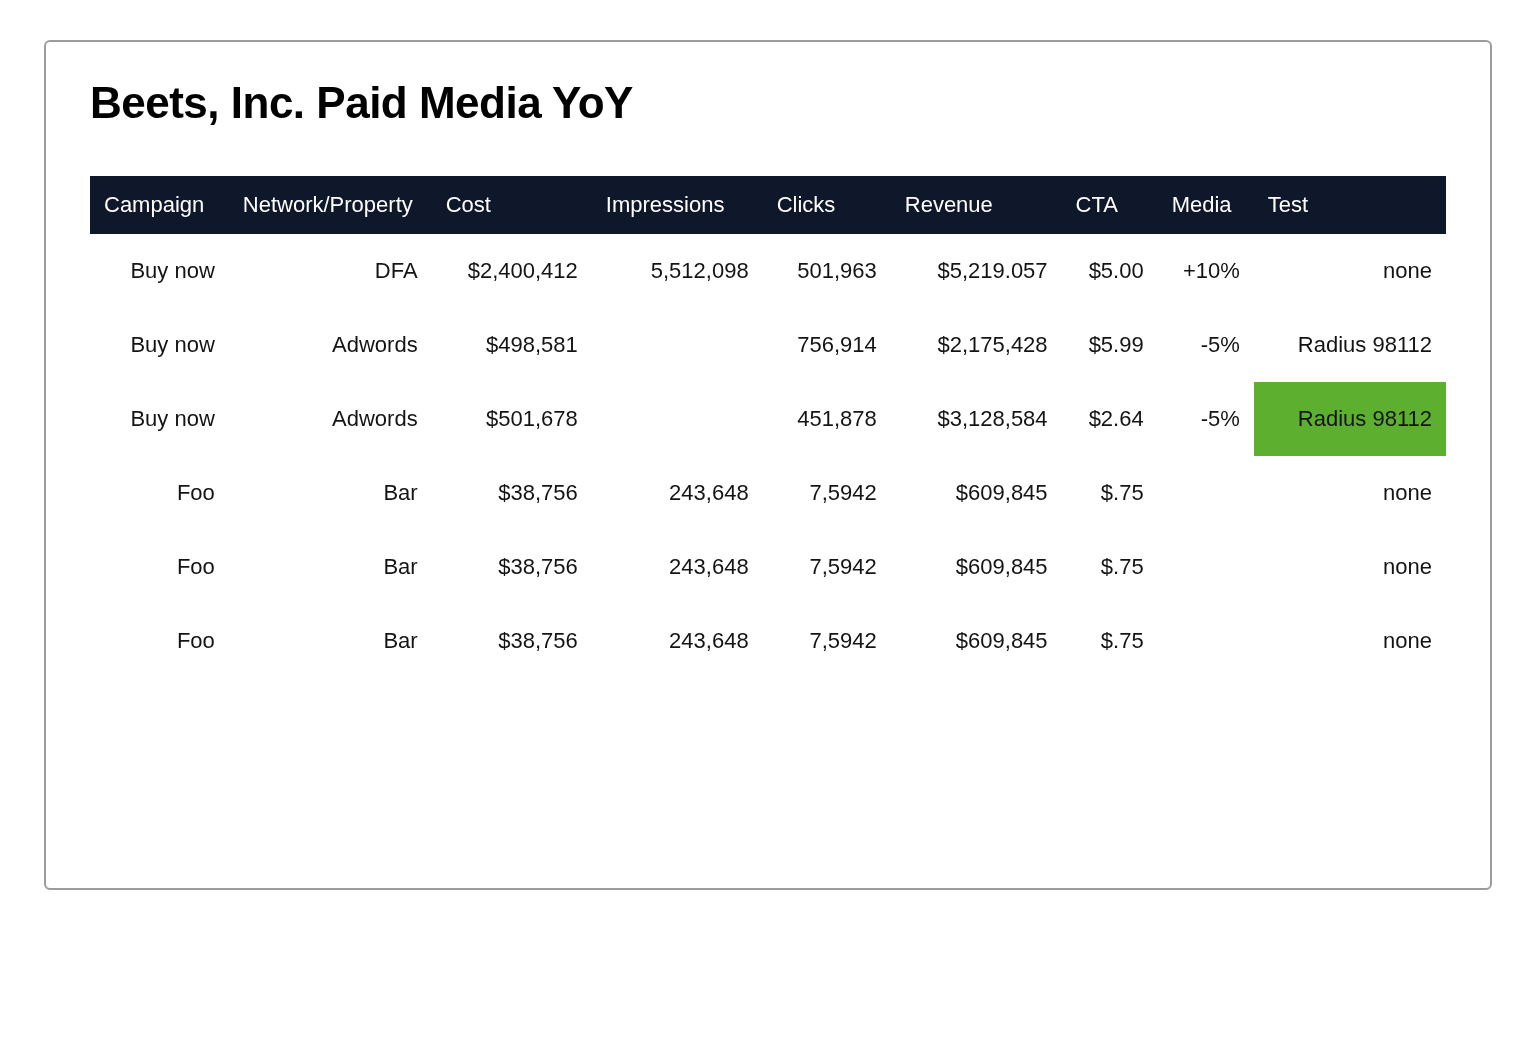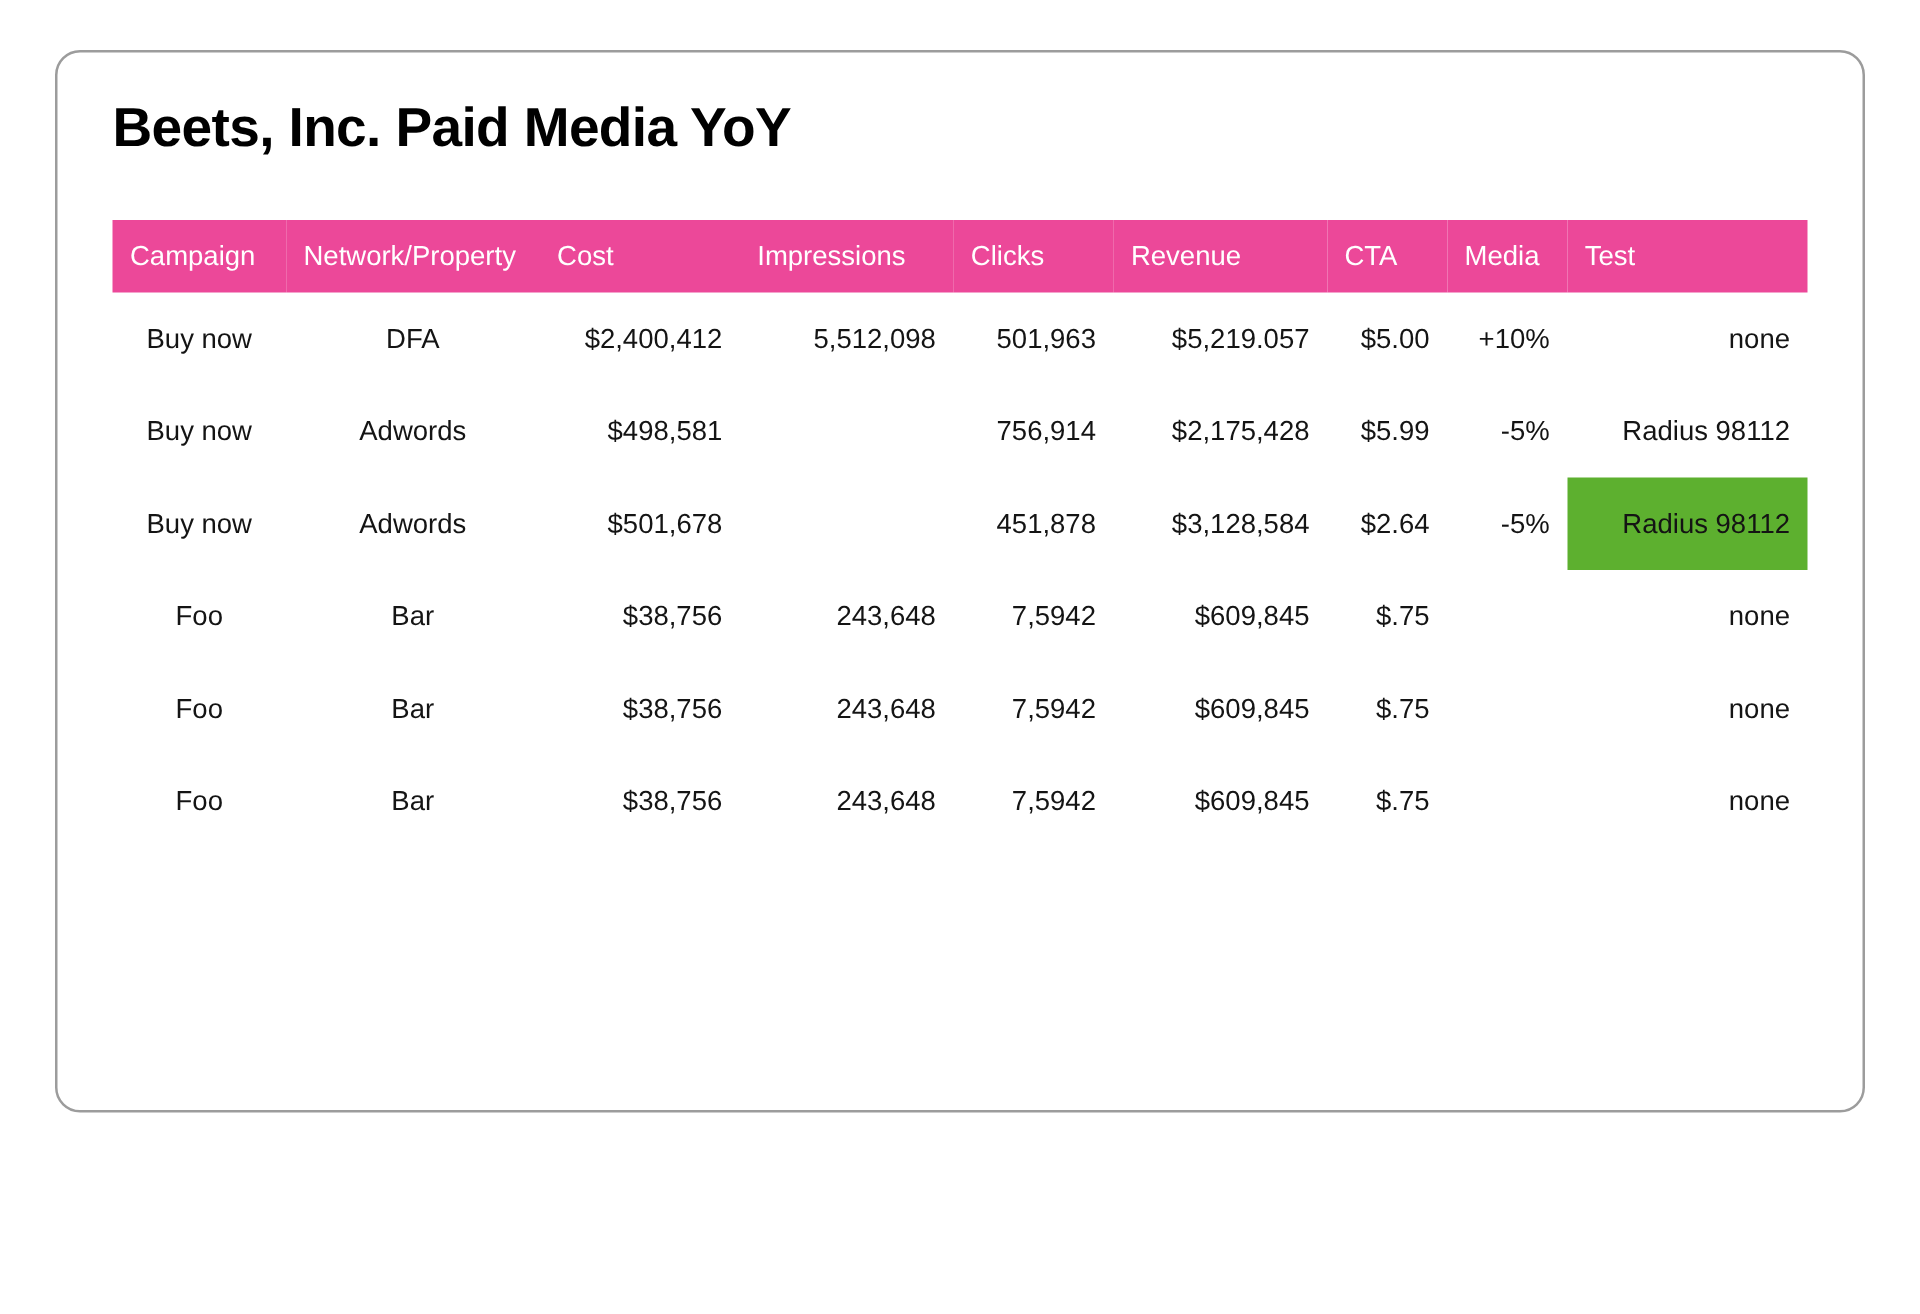--- a/index.html
+++ b/index.html
@@ -12,52 +12,52 @@
   .stage {
     width: 1536px;
     height: 1051px;
     box-sizing: border-box;
     padding: 40px 44px;
   }
   .card {
     width: 100%;
     height: 850px;
     border: 2px solid #9c9c9c;
-    border-radius: 20px;
+    border-radius: 6px;
     box-sizing: border-box;
     padding: 36px 44px 30px 44px;
   }
   h1.title {
     margin: 0 0 48px 0;
     font-size: 44px;
     font-weight: 700;
     letter-spacing: -0.5px;
   }
   table.data {
     width: 100%;
     border-collapse: collapse;
     table-layout: fixed;
     font-size: 22px;
   }
   table.data thead th {
-    background: #ec4899;
+    background: #0f172a;
     color: #fff;
     font-weight: 400;
     padding: 16px 14px;
     text-align: left;
     font-size: 22px;
   }
   table.data tbody td {
     padding: 24px 14px;
     font-size: 22px;
     color: #141414;
     vertical-align: middle;
   }
   .num { text-align: right; }
-  .lft { text-align: center; }
+  .lft { text-align: right; }
 
   
   col.c-campaign { width: 130px; }
   col.c-network  { width: 190px; }
   col.c-cost     { width: 150px; }
   col.c-impr     { width: 160px; }
   col.c-clicks   { width: 120px; }
   col.c-rev      { width: 160px; }
   col.c-cta      { width: 90px; }
   col.c-trend    { width: 90px; }

